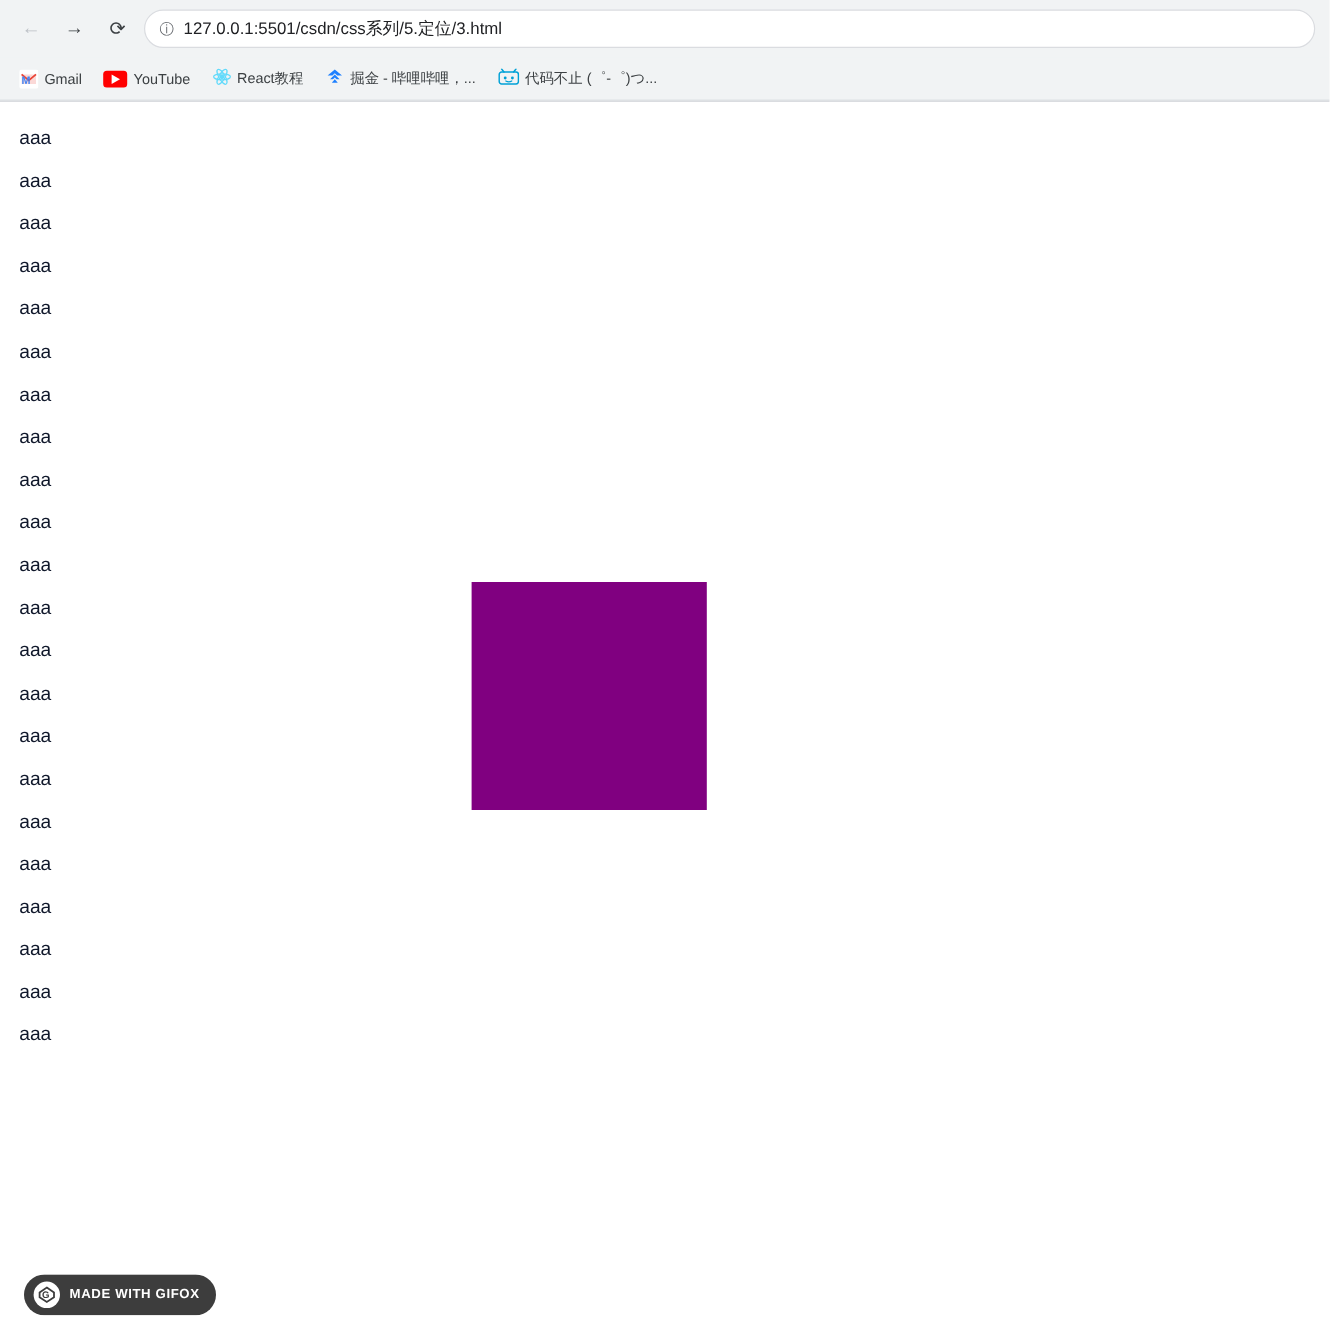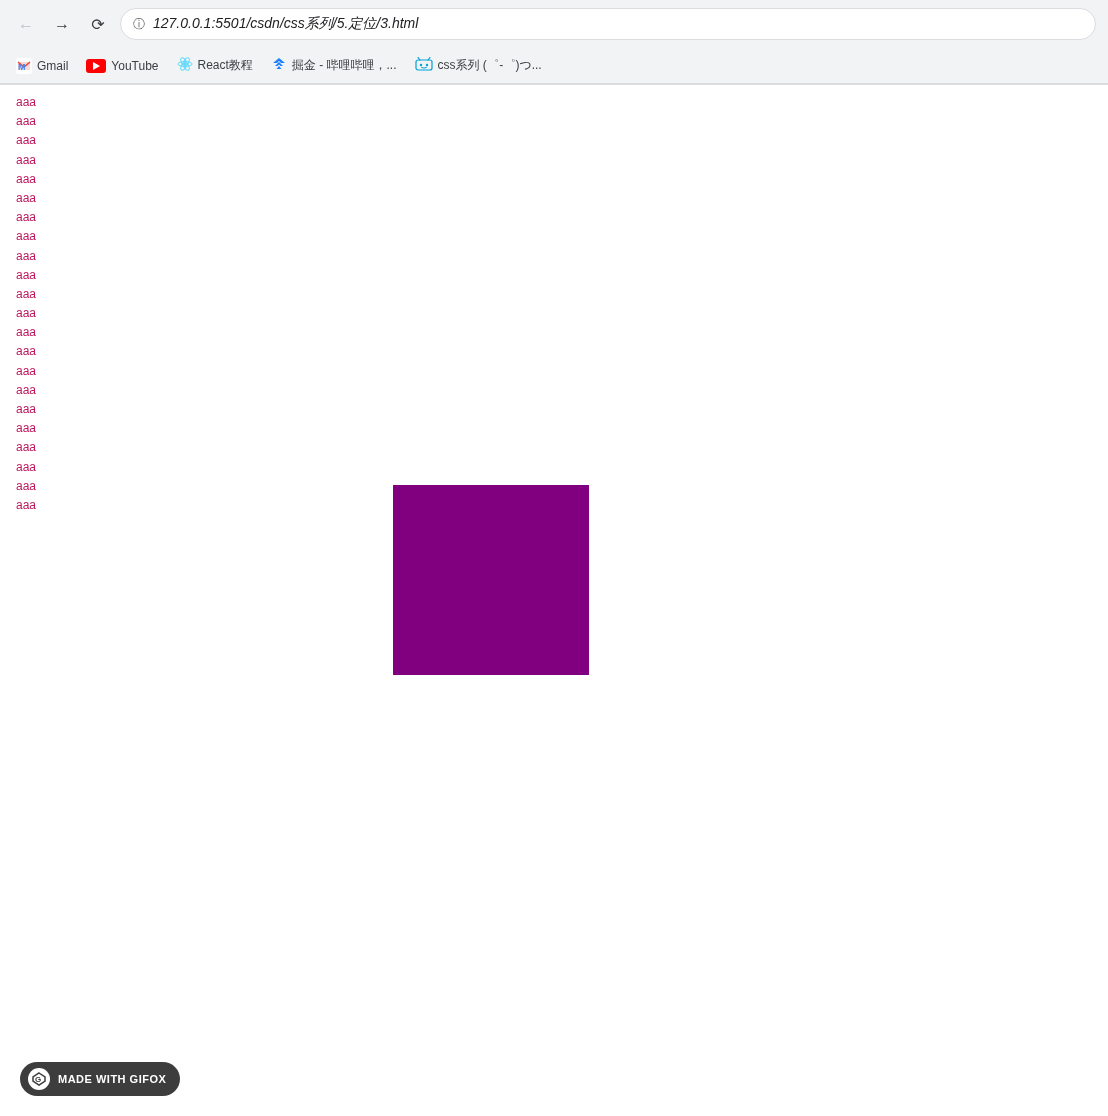--- a/index.html
+++ b/index.html
@@ -65,21 +65,20 @@
     }
 
     .address-bar .lock-icon {
       color: #5f6368;
       font-size: 12px;
     }
 
     .address-text {
       font-size: 14px;
       color: #202124;
-      font-style: italic;
     }
 
     
     .bookmarks-bar {
       height: 36px;
       background: #f1f3f4;
       display: flex;
       align-items: center;
       padding: 0 8px;
       gap: 2px;
@@ -142,24 +141,24 @@
 
     
     .page-content {
       background: #fff;
       padding: 8px 16px;
       position: relative;
       min-height: 1000px;
     }
 
     .aaa-line {
-      font-size: 12px;
-      color: #be185d;
+      font-size: 16px;
+      color: #0f172a;
       line-height: 1.6;
-      margin: 0 0;
+      margin: 10px 0;
     }
 
     
     .purple-box {
       position: absolute;
       left: 393px;
       top: 400px;
       width: 196px;
       height: 190px;
       background: #800080;
@@ -263,21 +262,21 @@
       <span class="bilibili-icon">
         <svg width="18" height="14" viewBox="0 0 18 14">
           <rect x="1" y="3" width="16" height="10" rx="2" fill="none" stroke="#00a1d6" stroke-width="1.2"></rect>
           <line x1="5" y1="3" x2="3" y2="0.5" stroke="#00a1d6" stroke-width="1.2" stroke-linecap="round"></line>
           <line x1="13" y1="3" x2="15" y2="0.5" stroke="#00a1d6" stroke-width="1.2" stroke-linecap="round"></line>
           <circle cx="6" cy="8" r="1.2" fill="#00a1d6"></circle>
           <circle cx="12" cy="8" r="1.2" fill="#00a1d6"></circle>
           <path d="M6.5 10.5 Q9 12 11.5 10.5" stroke="#00a1d6" stroke-width="1" fill="none" stroke-linecap="round"></path>
         </svg>
       </span>
-      <span>css系列 (゜-゜)つ...</span>
+      <span>代码不止 (゜-゜)つ...</span>
     </div>
   </div>
 </div>
 
 <div class="page-content">
 
   <div class="aaa-line">aaa</div>
   <div class="aaa-line">aaa</div>
   <div class="aaa-line">aaa</div>
   <div class="aaa-line">aaa</div>

